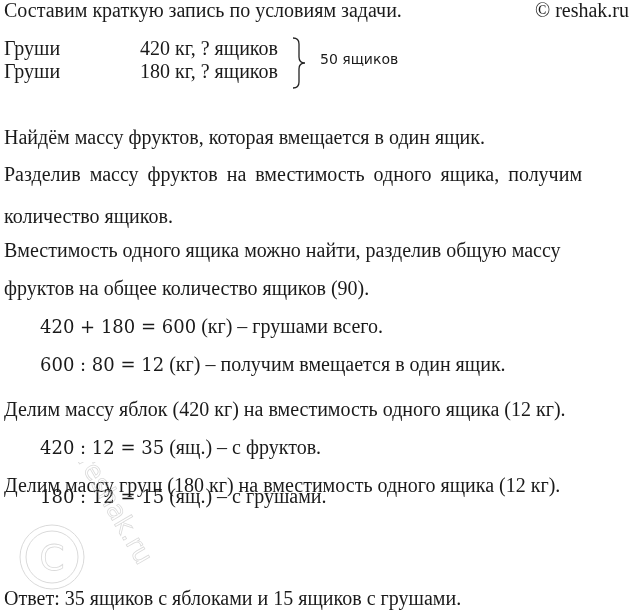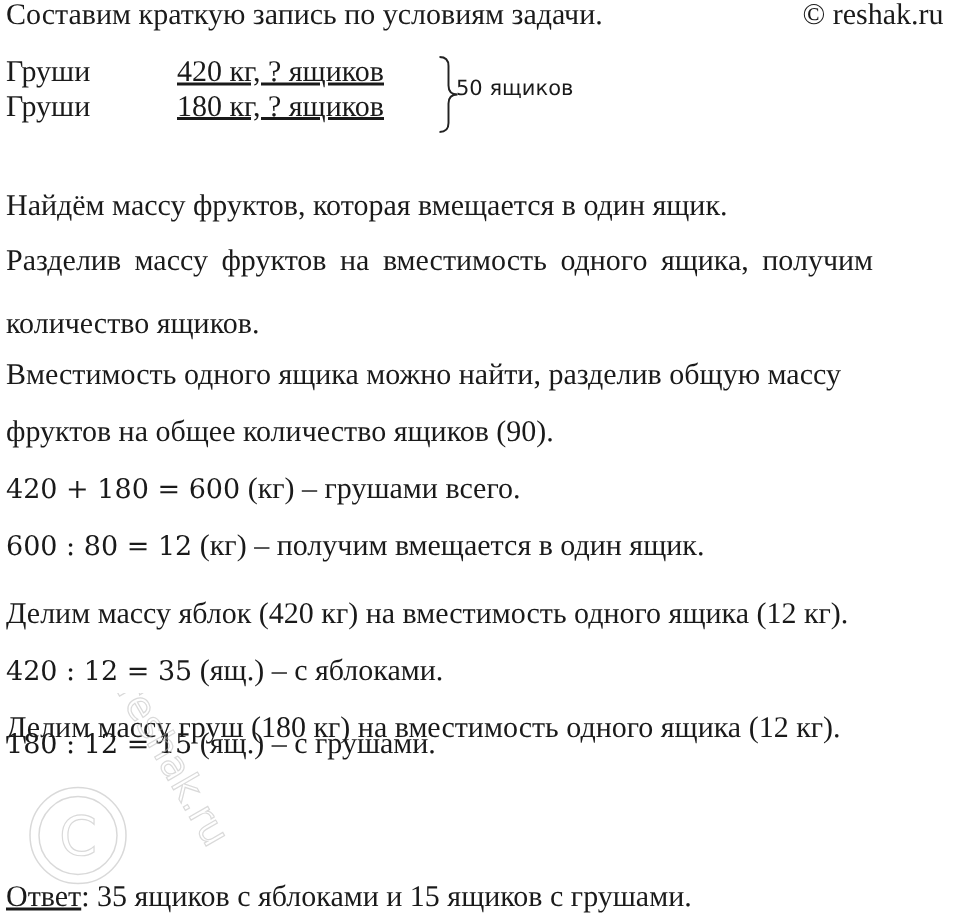--- a/index.html
+++ b/index.html
@@ -18,59 +18,59 @@
     .line {
       position: absolute;
       left: 4px;
       font-size: 20px;
       line-height: 24px;
       white-space: nowrap;
     }
     .math {
       font-family: "DejaVu Serif", serif;
       font-size: 18px;
+      margin-left: 36px;
     }
     .header-title { top: -2px; }
     .copyright {
       position: absolute;
       right: 6px;
       top: -2px;
       font-size: 20px;
       line-height: 24px;
     }
     .sr-label {
       position: absolute;
       left: 4px;
       font-size: 20px;
       line-height: 24px;
     }
     .sr-value {
       position: absolute;
-      left: 118px;
+      left: 140px;
       font-size: 20px;
       line-height: 24px;
       white-space: nowrap;
-      text-decoration: underline;
     }
     .brace {
       position: absolute;
       left: 290px;
       top: 37px;
       width: 20px;
       height: 52px;
     }
     .brace-label {
       position: absolute;
-      left: 304px;
+      left: 320px;
       top: 50px;
       font-family: "DejaVu Sans", sans-serif;
       font-size: 14px;
       line-height: 18px;
     }
-    .answer-label { text-decoration: underline; }
+    .answer-label { }
     .watermark {
       position: absolute;
       left: 10px;
       top: 462px;
       width: 150px;
       height: 150px;
       pointer-events: none;
       opacity: 0.55;
     }
   </style>
@@ -100,21 +100,21 @@
 
 <div class="line" style="top:314px">
   <span class="math">420 + 180 = 600</span><span> (кг) – грушами всего.</span>
 </div>
 <div class="line" style="top:352px">
   <span class="math">600 : 80 = 12</span><span> (кг) – получим вмещается в один ящик.</span>
 </div>
 
 <div class="line" style="top:397px">Делим массу яблок (420 кг) на вместимость одного ящика (12 кг).</div>
 <div class="line" style="top:435px">
-  <span class="math">420 : 12 = 35</span><span> (ящ.) – с яблоками.</span>
+  <span class="math">420 : 12 = 35</span><span> (ящ.) – с фруктов.</span>
 </div>
 
 <div class="line" style="top:473px">Делим массу груш (180 кг) на вместимость одного ящика (12 кг).</div>
 <div class="line" style="top:484px">
   <span class="math">180 : 12 = 15</span><span> (ящ.) – с грушами.</span>
 </div>
 
 <svg class="watermark" viewBox="0 0 150 150">
   <circle cx="42" cy="95" r="32" fill="none" stroke="#bbb" stroke-width="1"></circle>
   <circle cx="42" cy="95" r="26" fill="none" stroke="#bbb" stroke-width="1"></circle>

